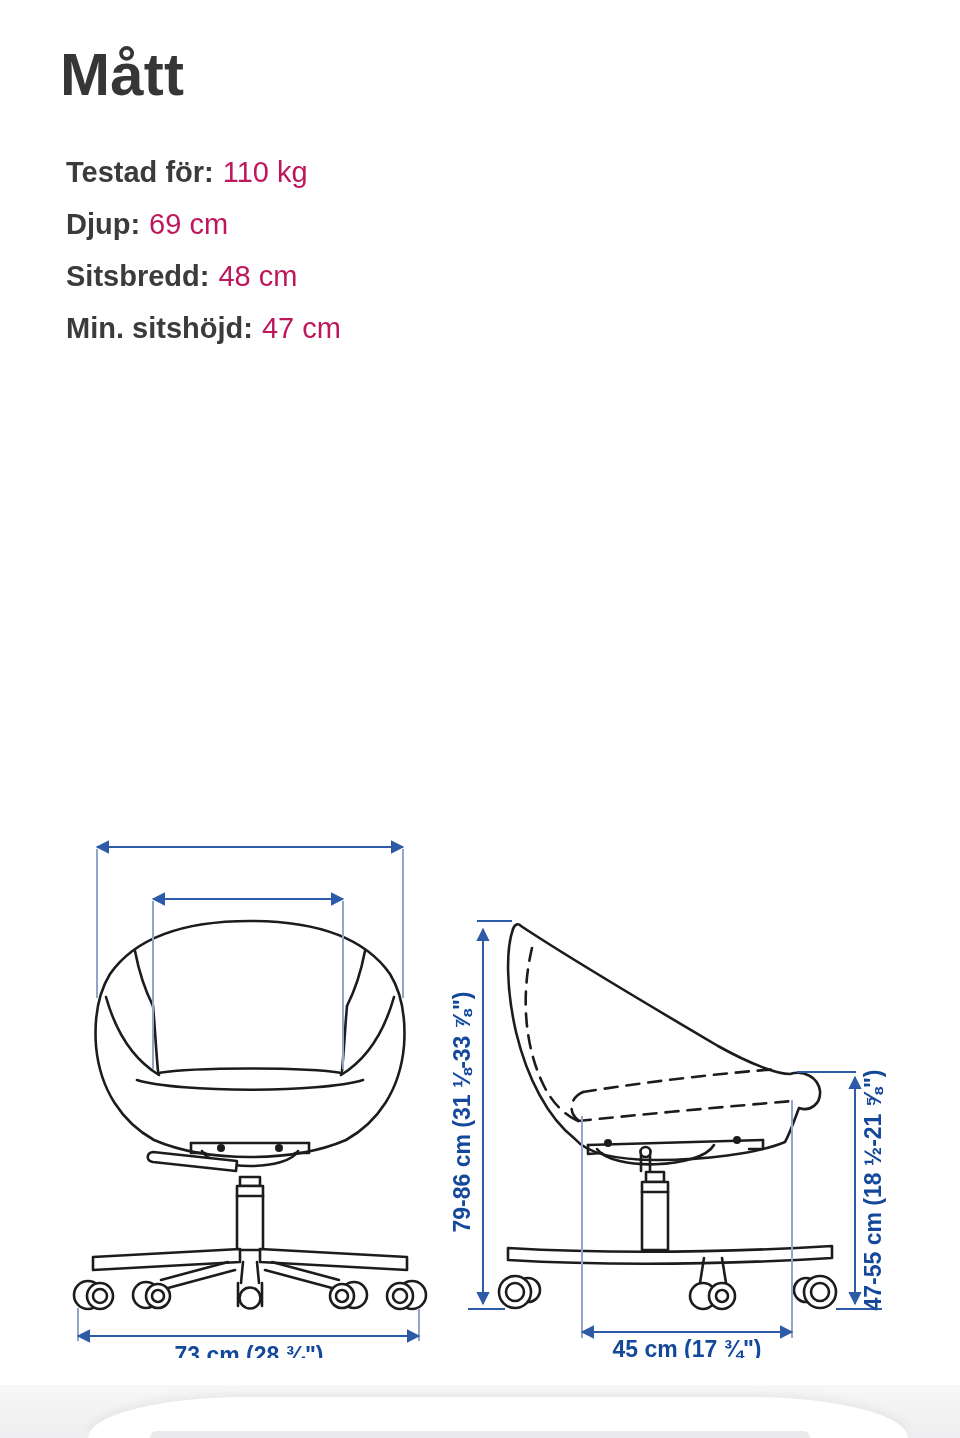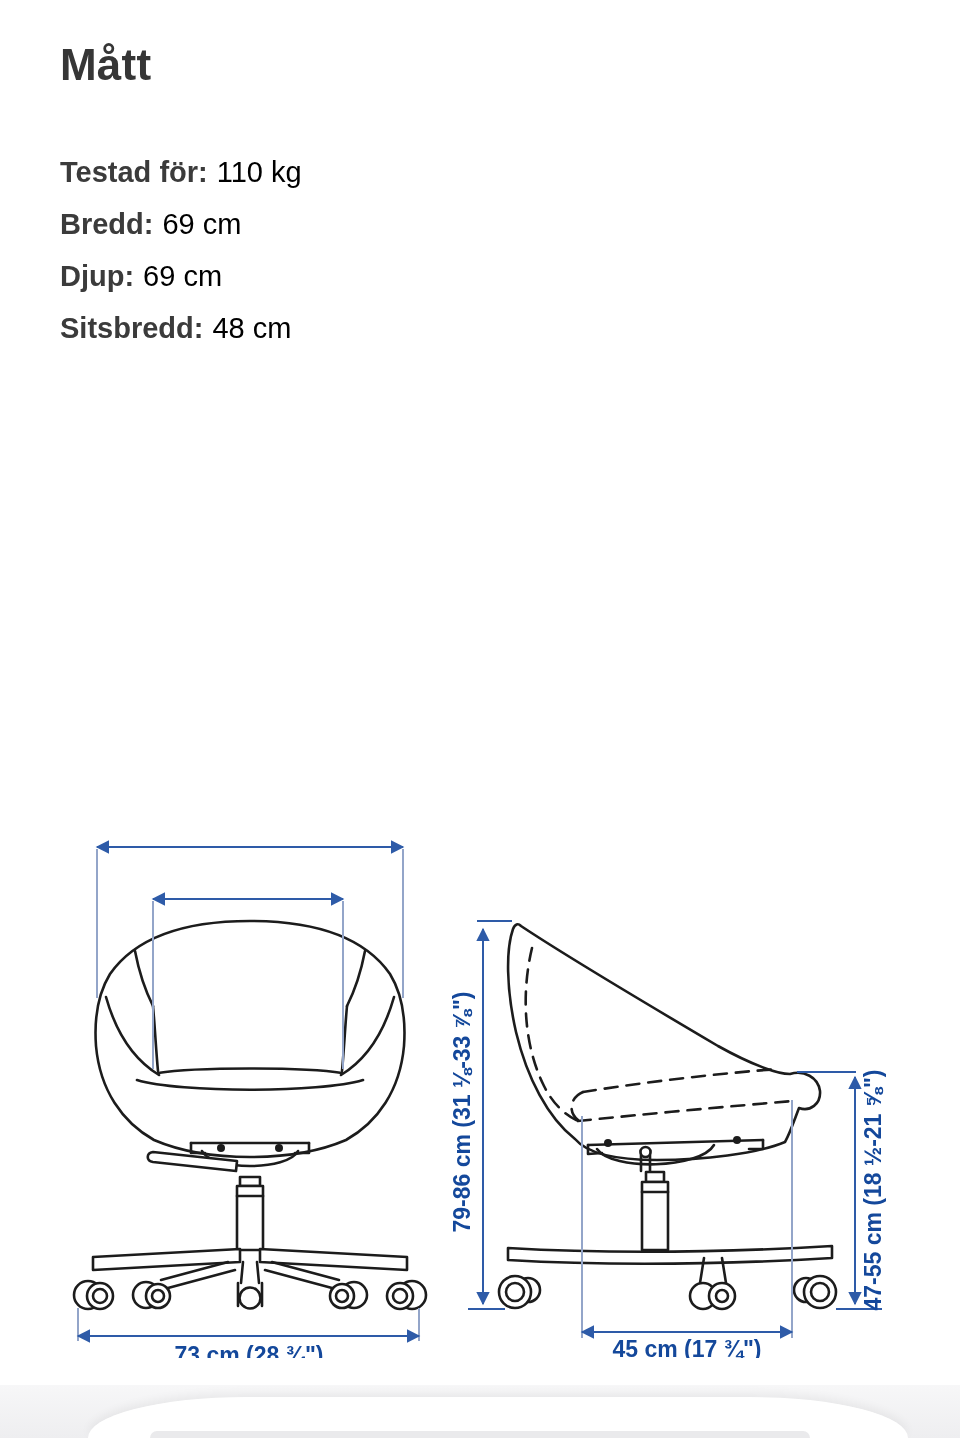--- a/index.html
+++ b/index.html
@@ -3,28 +3,28 @@
 <meta charset="utf-8">
 <style>
   html,body{margin:0;padding:0;}
   body{
     width:960px;height:1438px;position:relative;overflow:hidden;
     background:#ffffff;
     font-family:"Liberation Sans","DejaVu Sans",sans-serif;
   }
   .page-title{
     position:absolute;left:60px;top:40px;margin:0;
-    font-size:44px;font-weight:700;color:#363636;letter-spacing:0.2px;
+    font-size:60px;font-weight:700;color:#363636;letter-spacing:0.2px;
   }
   .spec-list{
     position:absolute;left:60px;top:146px;margin:0;padding:0;list-style:none;
   }
   .spec-row{height:52px;line-height:52px;font-size:29px;white-space:nowrap;}
-  .spec-label{font-weight:700;color:#3b3b3b;}
-  .spec-value{font-weight:400;color:#000000;margin-left:9px;text-align:right;}
+  .spec-label{font-weight:700;color:#3b3b3b;margin-left:6px;}
+  .spec-value{font-weight:400;color:#be185d;margin-left:9px;text-align:right;}
 
   .figure{
     position:absolute;left:0;top:800px;width:960px;height:558px;overflow:hidden;
   }
   .figure svg{position:absolute;left:0;top:0;}
   .dim-label{
     position:absolute;color:#14489b;font-weight:700;font-size:23px;
     white-space:nowrap;line-height:1.15;
   }
   .hcenter{transform:translateX(-50%);}
@@ -46,23 +46,23 @@
 </style>
 </head>
 <body>
 
 <main>
 
   <h1 class="page-title">Mått</h1>
 
   <ul class="spec-list">
     <li class="spec-row"><span class="spec-label">Testad för:</span><span class="spec-value">110 kg</span></li>
-    <li class="spec-row"><span class="spec-label">Bredd:</span><span class="spec-value">69 cm</span></li>
     <li class="spec-row"><span class="spec-label">Djup:</span><span class="spec-value">69 cm</span></li>
     <li class="spec-row"><span class="spec-label">Sitsbredd:</span><span class="spec-value">48 cm</span></li>
+    <li class="spec-row"><span class="spec-label">Min. sitshöjd:</span><span class="spec-value">47 cm</span></li>
   </ul>
 
   <figure class="figure" style="margin:0;">
     <svg width="960" height="558" viewBox="0 800 960 558" xmlns="http://www.w3.org/2000/svg">
       <defs>
         <marker id="arr" viewBox="0 0 12 12" refX="10" refY="6" markerWidth="8" markerHeight="8" orient="auto-start-reverse">
           <path d="M1,1 L11,6 L1,11 Z" fill="#2e5ba8"></path>
         </marker>
       </defs>
 

